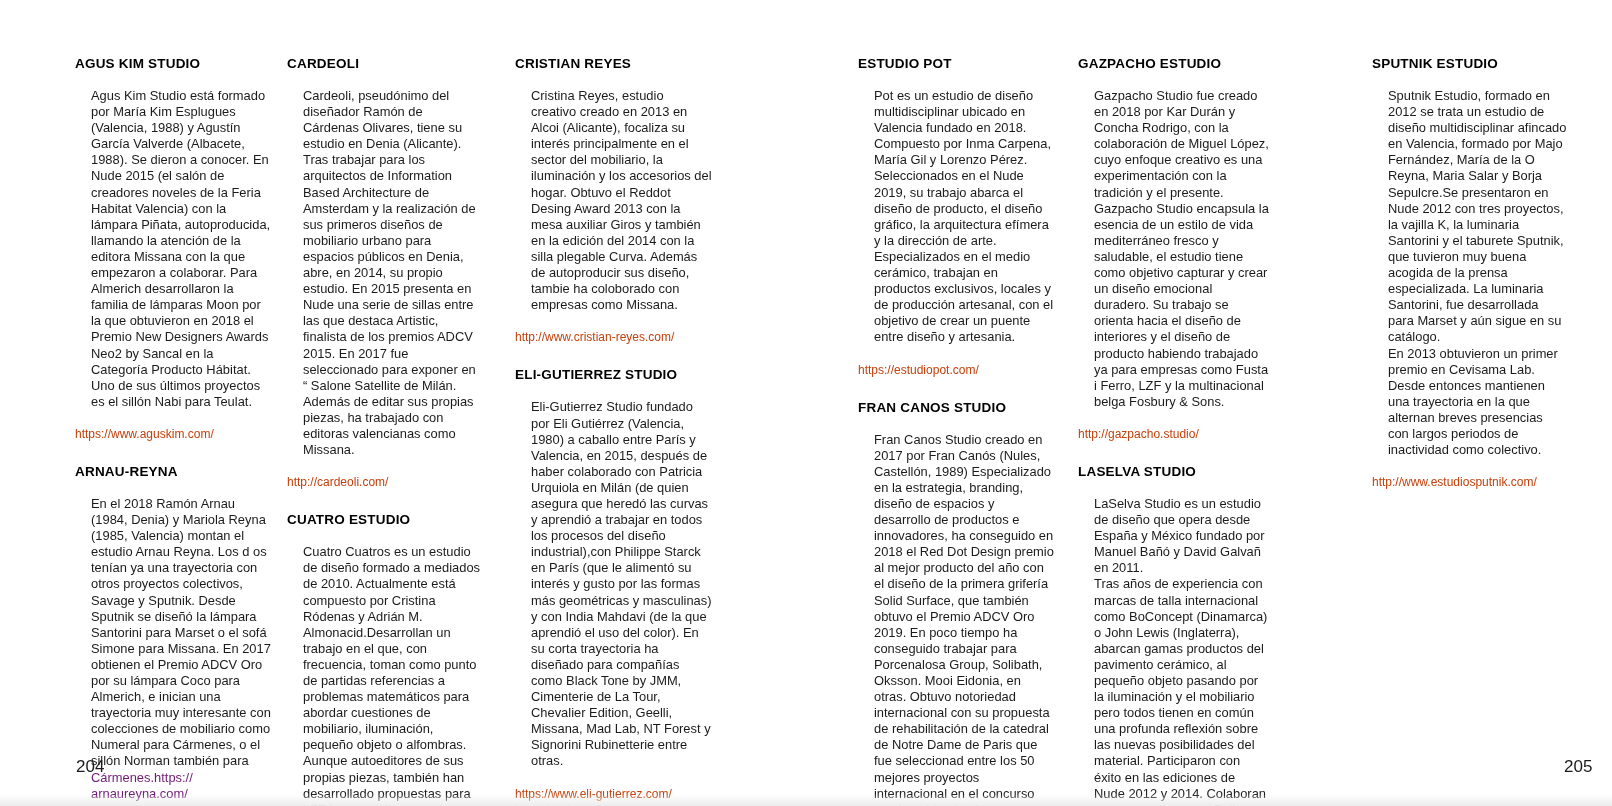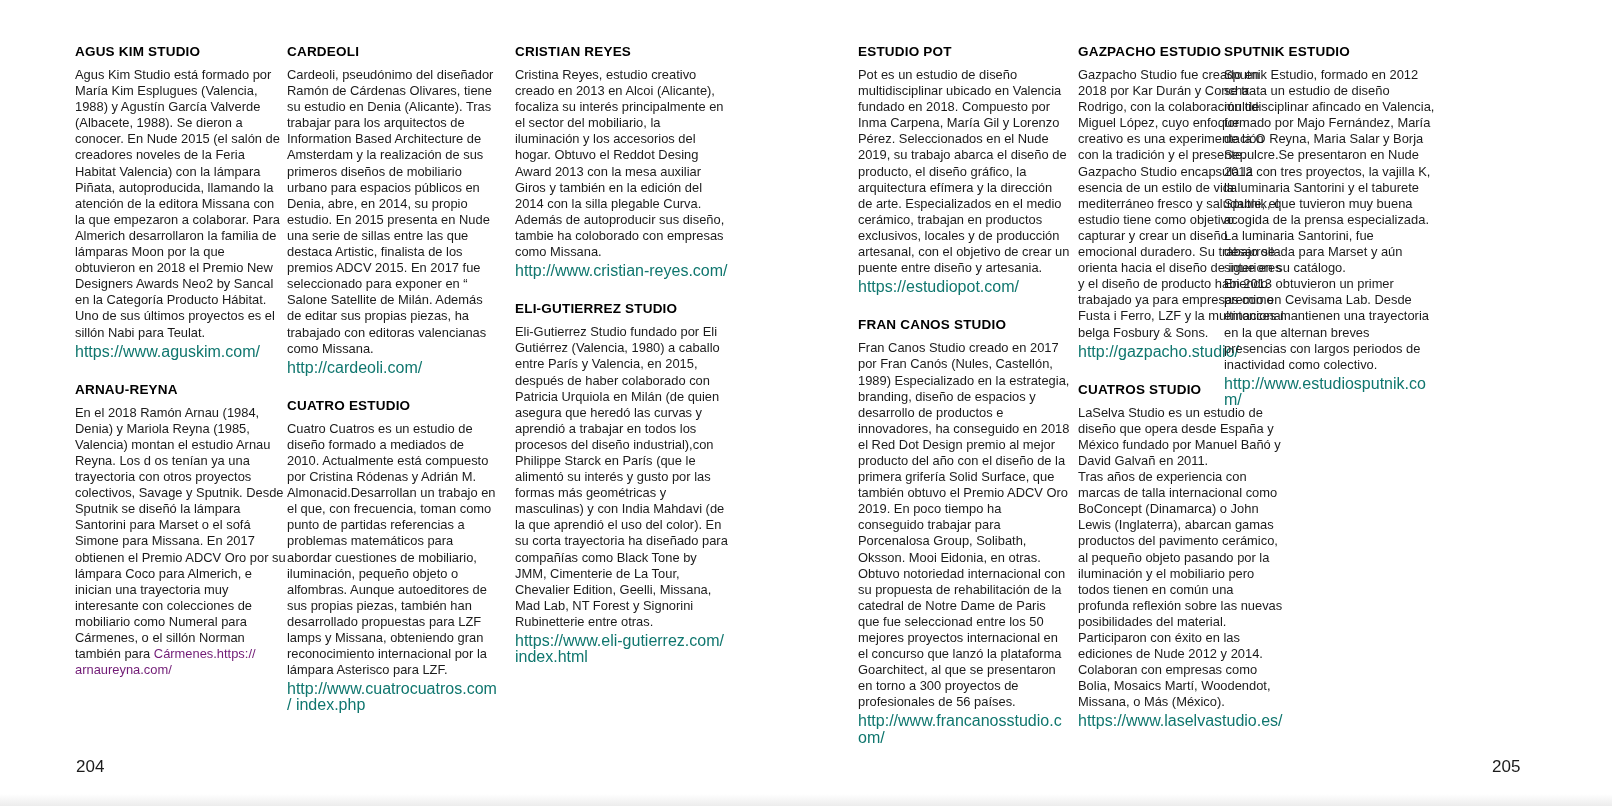--- a/index.html
+++ b/index.html
@@ -9,48 +9,48 @@
     background:#ffffff;
     font-family:"Liberation Sans", sans-serif;
     overflow:hidden;
   }
   .col { position:absolute; top:44px; }
   #col1 { left:75px;  width:212px; }
   #col2 { left:287px; width:211px; }
   #col3 { left:515px; width:213px; }
   #col4 { left:858px; width:212px; }
   #col5 { left:1078px; width:207px; }
-  #col6 { left:1224px; width:211px; }
+  #col6 { left:1372px; width:211px; }
 
   .entry { margin:0 0 22px 0; }
   .entry h3 {
     font-size:13.5px; line-height:16px;
     letter-spacing:.2px;
-    margin:0 0 7px 0;
+    margin:12px 0 7px 0;
     color:#000000; font-weight:700;
   }
   .body {
     font-size:12.9px; line-height:16.1px;
-    color:#1b1b1b; margin:0;
+    color:#1b1b1b; margin:16px;
     white-space:pre-line;
     overflow-wrap:break-word;
   }
   .url {
-    font-size:16px; line-height:16.1px;
-    color:#0f766e; margin:3px 0 0 0;
+    font-size:12px; line-height:16.1px;
+    color:#c2410c; margin:3px 0 0 0;
     overflow-wrap:break-word;
   }
   .gray { color:#701a75; }
 
   .pagenum {
     position:absolute;
     font-size:17px; color:#1b1b1b;
   }
   #pn-left  { left:76px;  top:757px; }
-  #pn-right { left:1492px; top:757px;text-align:center; }
+  #pn-right { left:1564px; top:757px;text-align:center; }
 
   .bottom-edge {
     position:absolute; left:0; bottom:0;
     width:100%; height:12px;
     background:linear-gradient(to bottom, rgba(236,236,236,0), #ececec);
   }
 </style>
 </head>
 <body>
 
@@ -107,21 +107,21 @@
     </div>
   </div>
 
   <div class="col" id="col5">
     <div class="entry">
       <h3>GAZPACHO ESTUDIO</h3>
       <p class="body"><span>Gazpacho Studio fue creado en 2018 por Kar Durán y Concha Rodrigo, con la colaboración de Miguel López, cuyo enfoque creativo es una experimentación con la tradición y el presente. Gazpacho Studio encapsula la esencia de un estilo de vida mediterráneo fresco y saludable, el estudio tiene como objetivo capturar y crear un diseño emocional duradero. Su trabajo se orienta hacia el diseño de interiores y el diseño de producto habiendo trabajado ya para empresas como Fusta i Ferro, LZF y la multinacional belga Fosbury &amp; Sons.</span></p>
       <p class="url">http://gazpacho.studio/</p>
     </div>
     <div class="entry">
-      <h3>CUATROS STUDIO</h3>
+      <h3>LASELVA STUDIO</h3>
       <p class="body"><span>LaSelva Studio es un estudio de diseño que opera desde España y México fundado por Manuel Bañó y David Galvañ en 2011.
 Tras años de experiencia con marcas de talla internacional como BoConcept (Dinamarca) o John Lewis (Inglaterra), abarcan gamas productos del pavimento cerámico, al pequeño objeto pasando por la iluminación y el mobiliario pero todos tienen en común una profunda reflexión sobre las nuevas posibilidades del material. Participaron con éxito en las ediciones de Nude 2012 y 2014. Colaboran con empresas como Bolia, Mosaics Martí, Woodendot, Missana, o Más (México).</span></p>
       <p class="url">https://www.laselvastudio.es/</p>
     </div>
   </div>
 
   <div class="col" id="col6">
     <div class="entry">
       <h3>SPUTNIK ESTUDIO</h3>
       <p class="body"><span>Sputnik Estudio, formado en 2012 se trata un estudio de diseño multidisciplinar afincado en Valencia, formado por Majo Fernández, María de la O Reyna, Maria Salar y Borja Sepulcre.Se presentaron en Nude 2012 con tres proyectos, la vajilla K, la luminaria Santorini y el taburete Sputnik, que tuvieron muy buena acogida de la prensa especializada. La luminaria Santorini, fue desarrollada para Marset y aún sigue en su catálogo.

